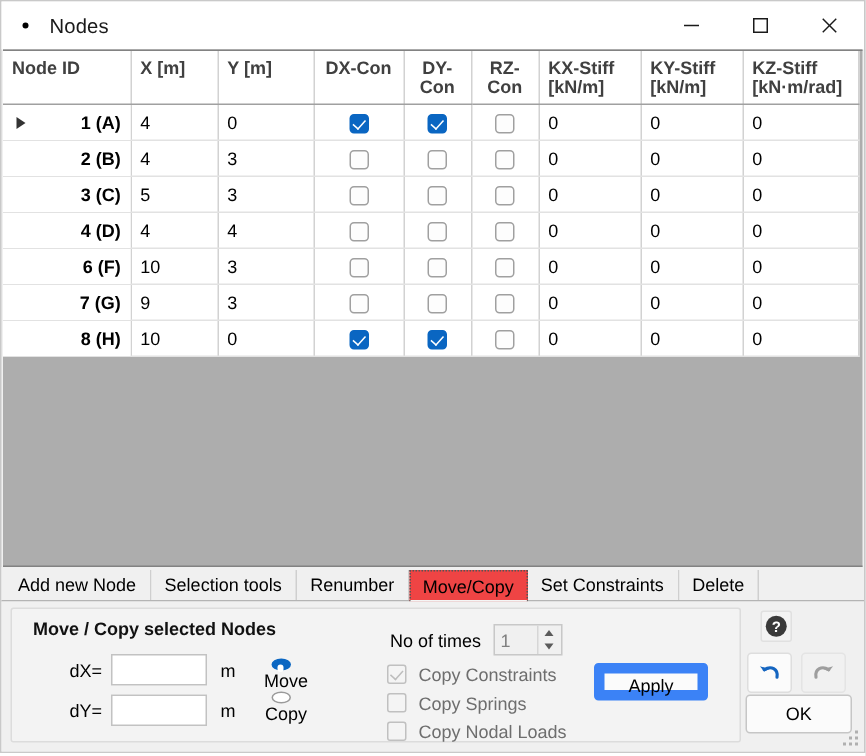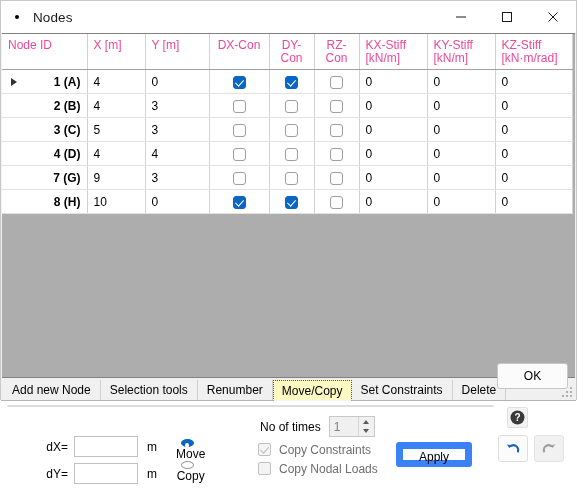--- a/index.html
+++ b/index.html
@@ -11,21 +11,21 @@
     width: 577px;
     height: 504px;
     font-family: "Liberation Sans", sans-serif;
     font-size: 12px;
     color: #000000;
     overflow: hidden;
   }
   #window {
     position: relative;
     width: 577px;
-    height: 400px;
+    height: 502px;
     box-sizing: border-box;
     border: 1px solid #c9c9c9;
     background: #f0f0f0;
     display: flex;
     flex-direction: column;
   }
 
   
   #titlebar {
     height: 32px;
@@ -86,23 +86,23 @@
     overflow: hidden;
   }
   table.grid {
     border-collapse: collapse;
     table-layout: fixed;
     width: 570px;
     background: #ffffff;
   }
   table.grid th {
     background: #ffffff;
-    font-weight: normal;
-    font-size: 12px;
-    color: #ec4899;
+    font-weight: bold;
+    font-size: 12px;
+    color: #404040;
     text-align: left;
     vertical-align: top;
     padding: 5px 6px 4px 6px;
     border-right: 1px solid #d2d2d2;
     border-bottom: 1px solid #a0a0a0;
     height: 28px;
     box-sizing: border-box;
     line-height: 13px;
   }
   table.grid th.hdr-center { text-align: center; }
@@ -184,21 +184,21 @@
     padding: 3px 9px 3px 9px;
     height: 20px;
     box-sizing: border-box;
     background: #f0f0f0;
     border-right: 1px solid #cfcfcf;
     cursor: default;
     white-space: nowrap;
     line-height: 14px;
   }
   .tab.active {
-    background: #fef9c3;
+    background: #ef4444;
     border: 1px dotted #555;
     border-bottom: 1px solid #f5f5f5;
     height: 21px;
     margin-bottom: -1px;
     padding: 3px 8px;
   }
 
   
   #bottom {
     flex: 1 1 auto;
@@ -532,20 +532,31 @@
             <td>4</td>
             <td>4</td>
             <td class="cell-check"><span class="chk"></span></td>
             <td class="cell-check"><span class="chk"></span></td>
             <td class="cell-check"><span class="chk"></span></td>
             <td>0</td>
             <td>0</td>
             <td>0</td>
           </tr>
           <tr>
+            <td class="cell-id"><span>6 (F)</span></td>
+            <td>10</td>
+            <td>3</td>
+            <td class="cell-check"><span class="chk"></span></td>
+            <td class="cell-check"><span class="chk"></span></td>
+            <td class="cell-check"><span class="chk"></span></td>
+            <td>0</td>
+            <td>0</td>
+            <td>0</td>
+          </tr>
+          <tr>
             <td class="cell-id"><span>7 (G)</span></td>
             <td>9</td>
             <td>3</td>
             <td class="cell-check"><span class="chk"></span></td>
             <td class="cell-check"><span class="chk"></span></td>
             <td class="cell-check"><span class="chk"></span></td>
             <td>0</td>
             <td>0</td>
             <td>0</td>
           </tr>
@@ -569,20 +580,21 @@
       <div class="tab"><span>Selection tools</span></div>
       <div class="tab"><span>Renumber</span></div>
       <div class="tab active"><span>Move/Copy</span></div>
       <div class="tab"><span>Set Constraints</span></div>
       <div class="tab"><span>Delete</span></div>
     </div>
 
   <div id="bottom">
 
     <div id="panel-moveCopy">
+      <div id="panel-title">Move / Copy selected Nodes</div>
 
       <div class="field-row" id="row-dx">
         <span class="field-label">dX=</span>
         <input class="txtbox" type="text" value="" style="">
         <span class="unit-lbl">m</span>
       </div>
 
       <div class="field-row" id="row-dy">
         <span class="field-label">dY=</span>
         <input class="txtbox" type="text" value="" style="">
@@ -615,20 +627,24 @@
         </div>
       </div>
 
       <div id="copyopts">
           <div class="copt-row">
             <span class="chk-dis on"></span>
             <span class="copt-label">Copy Constraints</span>
           </div>
           <div class="copt-row">
             <span class="chk-dis"></span>
+            <span class="copt-label">Copy Springs</span>
+          </div>
+          <div class="copt-row">
+            <span class="chk-dis"></span>
             <span class="copt-label">Copy Nodal Loads</span>
           </div>
         </div>
 
       <button id="apply-btn">Apply</button>
     </div>
 
     <button id="help-btn">
       <svg width="15" height="15" viewBox="0 0 15 15">
         <circle cx="7.5" cy="7.5" r="7" fill="#3a3a3a"></circle>

